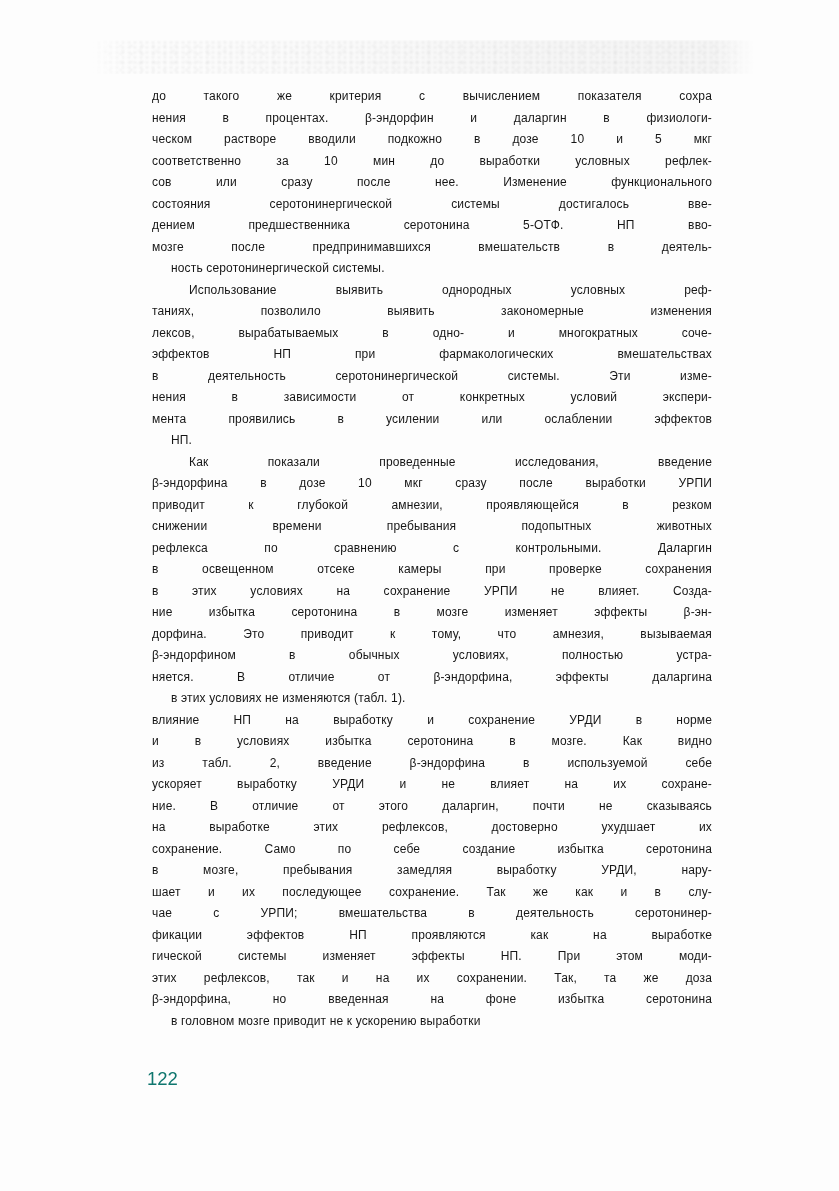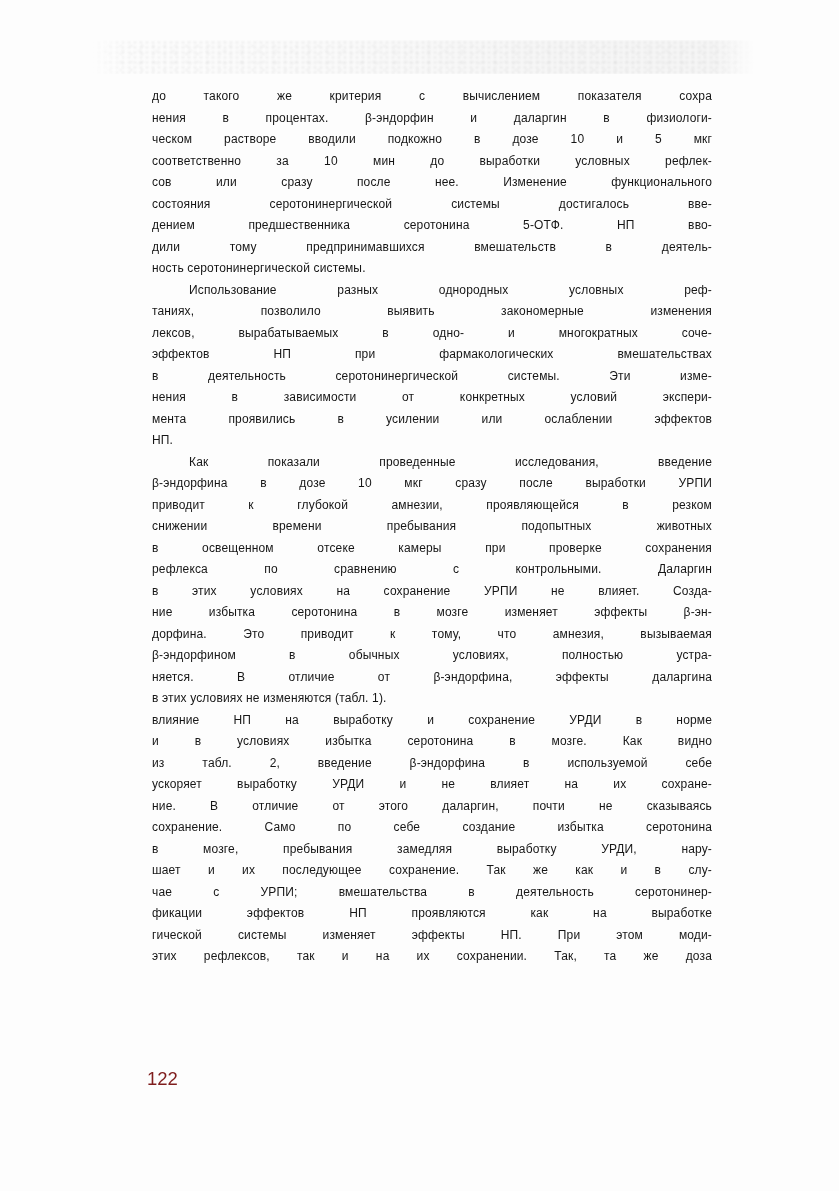--- a/index.html
+++ b/index.html
@@ -49,81 +49,84 @@
   .line {
     font-size: 12px;
     line-height: 21.5px;
     height: 21.5px;
     letter-spacing: 0.15px;
     text-align: justify;
     text-align-last: justify;
     white-space: normal;
     overflow: hidden;
   }
-  .line.last { text-align-last: left; }
+  .line.last { text-align-last: left; margin-left: 19px; }
   .line.indent { padding-left: 37px; }
   .page-number {
     position: absolute;
     left: 147px;
     top: 1068px;
     font-size: 18.5px;
-    color: #7f1d1d;
+    color: #0f766e;
     text-align: center;
   }
 </style>
 </head>
 <body>
 
 <div class="page">
   <div class="scan-artifact"></div>
   <main class="text-block">
       <div class="paragraph">
         <div class="line">до такого же критерия с вычислением показателя сохра</div>
         <div class="line">нения в процентах. β-эндорфин и даларгин в физиологи-</div>
         <div class="line">ческом растворе вводили подкожно в дозе 10 и 5 мкг</div>
         <div class="line">соответственно за 10 мин до выработки условных рефлек-</div>
         <div class="line">сов или сразу после нее. Изменение функционального</div>
         <div class="line">состояния серотонинергической системы достигалось вве-</div>
         <div class="line">дением предшественника серотонина 5-ОТФ. НП вво-</div>
-        <div class="line">дили тому предпринимавшихся вмешательств в деятель-</div>
+        <div class="line">мозге после предпринимавшихся вмешательств в деятель-</div>
         <div class="line last">ность серотонинергической системы.</div>
       </div>
       <div class="paragraph">
-        <div class="line indent">Использование разных однородных условных реф-</div>
+        <div class="line indent">Использование выявить однородных условных реф-</div>
         <div class="line">таниях, позволило выявить закономерные изменения</div>
         <div class="line">лексов, вырабатываемых в одно- и многократных соче-</div>
         <div class="line">эффектов НП при фармакологических вмешательствах</div>
         <div class="line">в деятельность серотонинергической системы. Эти изме-</div>
         <div class="line">нения в зависимости от конкретных условий экспери-</div>
         <div class="line">мента проявились в усилении или ослаблении эффектов</div>
         <div class="line last">НП.</div>
       </div>
       <div class="paragraph">
         <div class="line indent">Как показали проведенные исследования, введение</div>
         <div class="line">β-эндорфина в дозе 10 мкг сразу после выработки УРПИ</div>
         <div class="line">приводит к глубокой амнезии, проявляющейся в резком</div>
         <div class="line">снижении времени пребывания подопытных животных</div>
+        <div class="line">рефлекса по сравнению с контрольными. Даларгин</div>
         <div class="line">в освещенном отсеке камеры при проверке сохранения</div>
-        <div class="line">рефлекса по сравнению с контрольными. Даларгин</div>
         <div class="line">в этих условиях на сохранение УРПИ не влияет. Созда-</div>
         <div class="line">ние избытка серотонина в мозге изменяет эффекты β-эн-</div>
         <div class="line">дорфина. Это приводит к тому, что амнезия, вызываемая</div>
         <div class="line">β-эндорфином в обычных условиях, полностью устра-</div>
         <div class="line">няется. В отличие от β-эндорфина, эффекты даларгина</div>
         <div class="line last">в этих условиях не изменяются (табл. 1).</div>
       </div>
       <div class="paragraph">
         <div class="line">влияние НП на выработку и сохранение УРДИ в норме</div>
         <div class="line">и в условиях избытка серотонина в мозге. Как видно</div>
         <div class="line">из табл. 2, введение β-эндорфина в используемой себе</div>
         <div class="line">ускоряет выработку УРДИ и не влияет на их сохране-</div>
         <div class="line">ние. В отличие от этого даларгин, почти не сказываясь</div>
+        <div class="line">на выработке этих рефлексов, достоверно ухудшает их</div>
         <div class="line">сохранение. Само по себе создание избытка серотонина</div>
         <div class="line">в мозге, пребывания замедляя выработку УРДИ, нару-</div>
         <div class="line">шает и их последующее сохранение. Так же как и в слу-</div>
         <div class="line">чае с УРПИ; вмешательства в деятельность серотонинер-</div>
         <div class="line">фикации эффектов НП проявляются как на выработке</div>
         <div class="line">гической системы изменяет эффекты НП. При этом моди-</div>
         <div class="line">этих рефлексов, так и на их сохранении. Так, та же доза</div>
+        <div class="line">β-эндорфина, но введенная на фоне избытка серотонина</div>
+        <div class="line last">в головном мозге приводит не к ускорению выработки</div>
       </div>
     </main>
   <div class="page-number">122</div>
 </div>
 
 </body></html>

